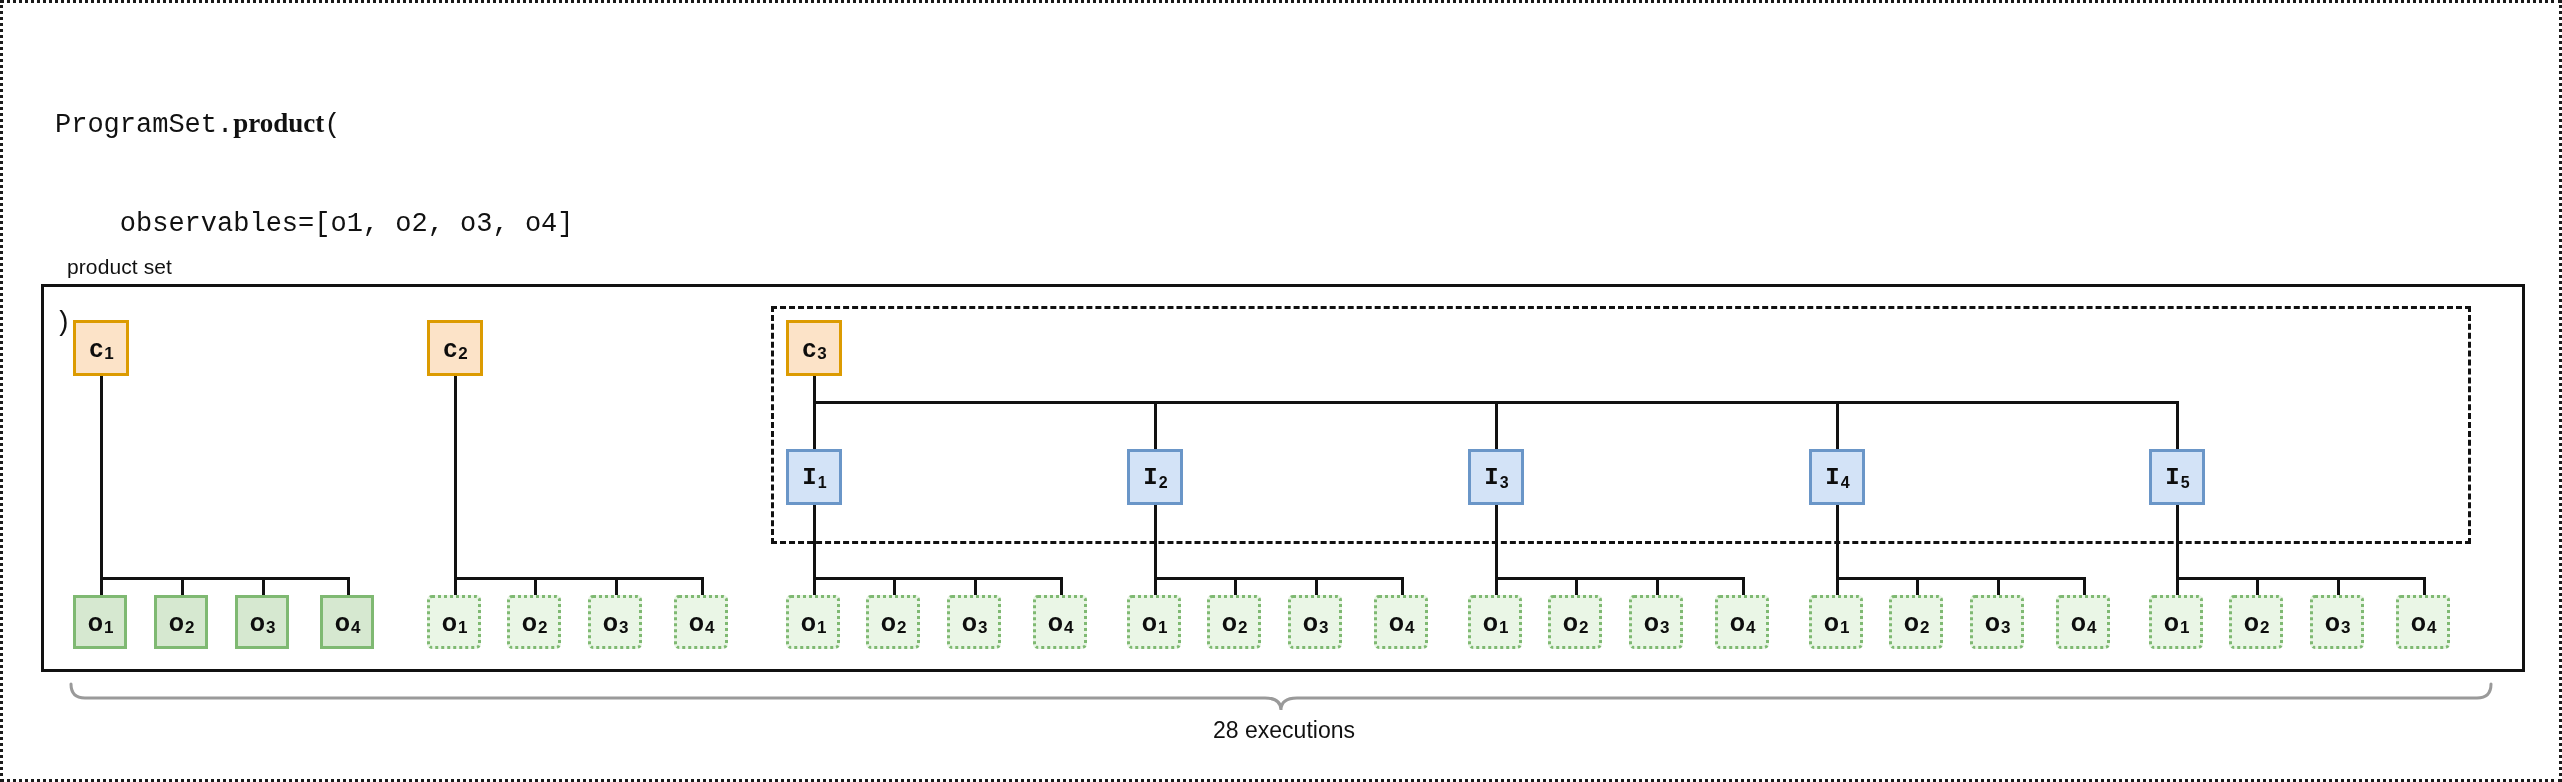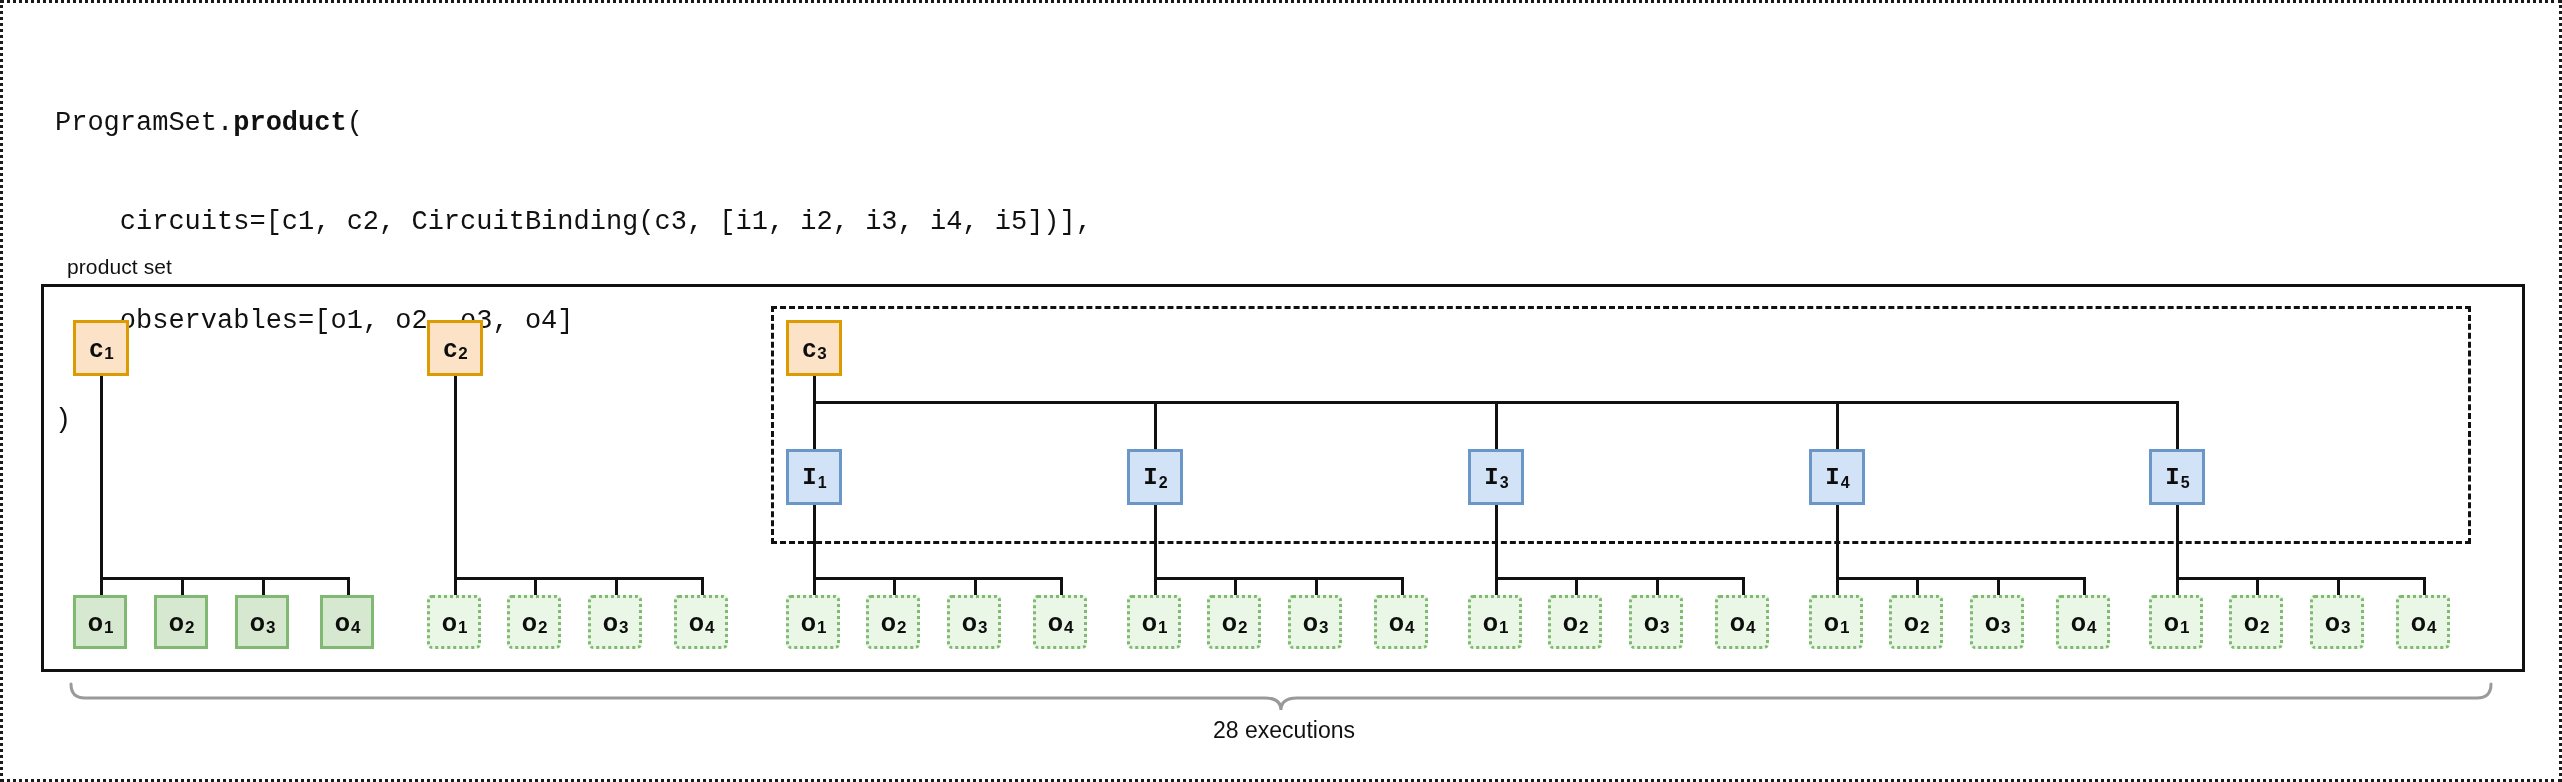--- a/index.html
+++ b/index.html
@@ -25,21 +25,21 @@
     position: absolute;
     left: 52px;
     top: 38px;
     font-family: "Liberation Mono", "DejaVu Sans Mono", monospace;
     font-size: 27px;
     line-height: 33px;
     color: #111111;
     white-space: pre;
   }
   #code-block .ln { display: block; white-space: pre; }
-  #code-block b { font-weight: 700; }
+  #code-block b { font-weight: 700; font-family: Liberation Serif, serif; }
 
   
   #ps-label {
     position: absolute;
     left: 64px;
     top: 252px;
     font-size: 21px;
     color: #111111;
     letter-spacing: .1px;
   }
@@ -152,21 +152,20 @@
     color: #111111;
   }
 </style>
 </head>
 <body>
 
 <div id="figure">
 
   <div id="code-block">
     <span class="ln"><span>ProgramSet.</span><b>product</b><span>(</span></span>
-    <span class="ln">    circuits=[c1, c2, CircuitBinding(c3, [i1, i2, i3, i4, i5])],</span>
     <span class="ln">    observables=[o1, o2, o3, o4]</span>
     <span class="ln">)</span>
   </div>
 
   <div id="ps-label">product set</div>
   <div id="ps-frame"></div>
 
   <div id="binding-frame"></div>
 
   <div class="node circuit" style="left:70px;  top:317px;">

